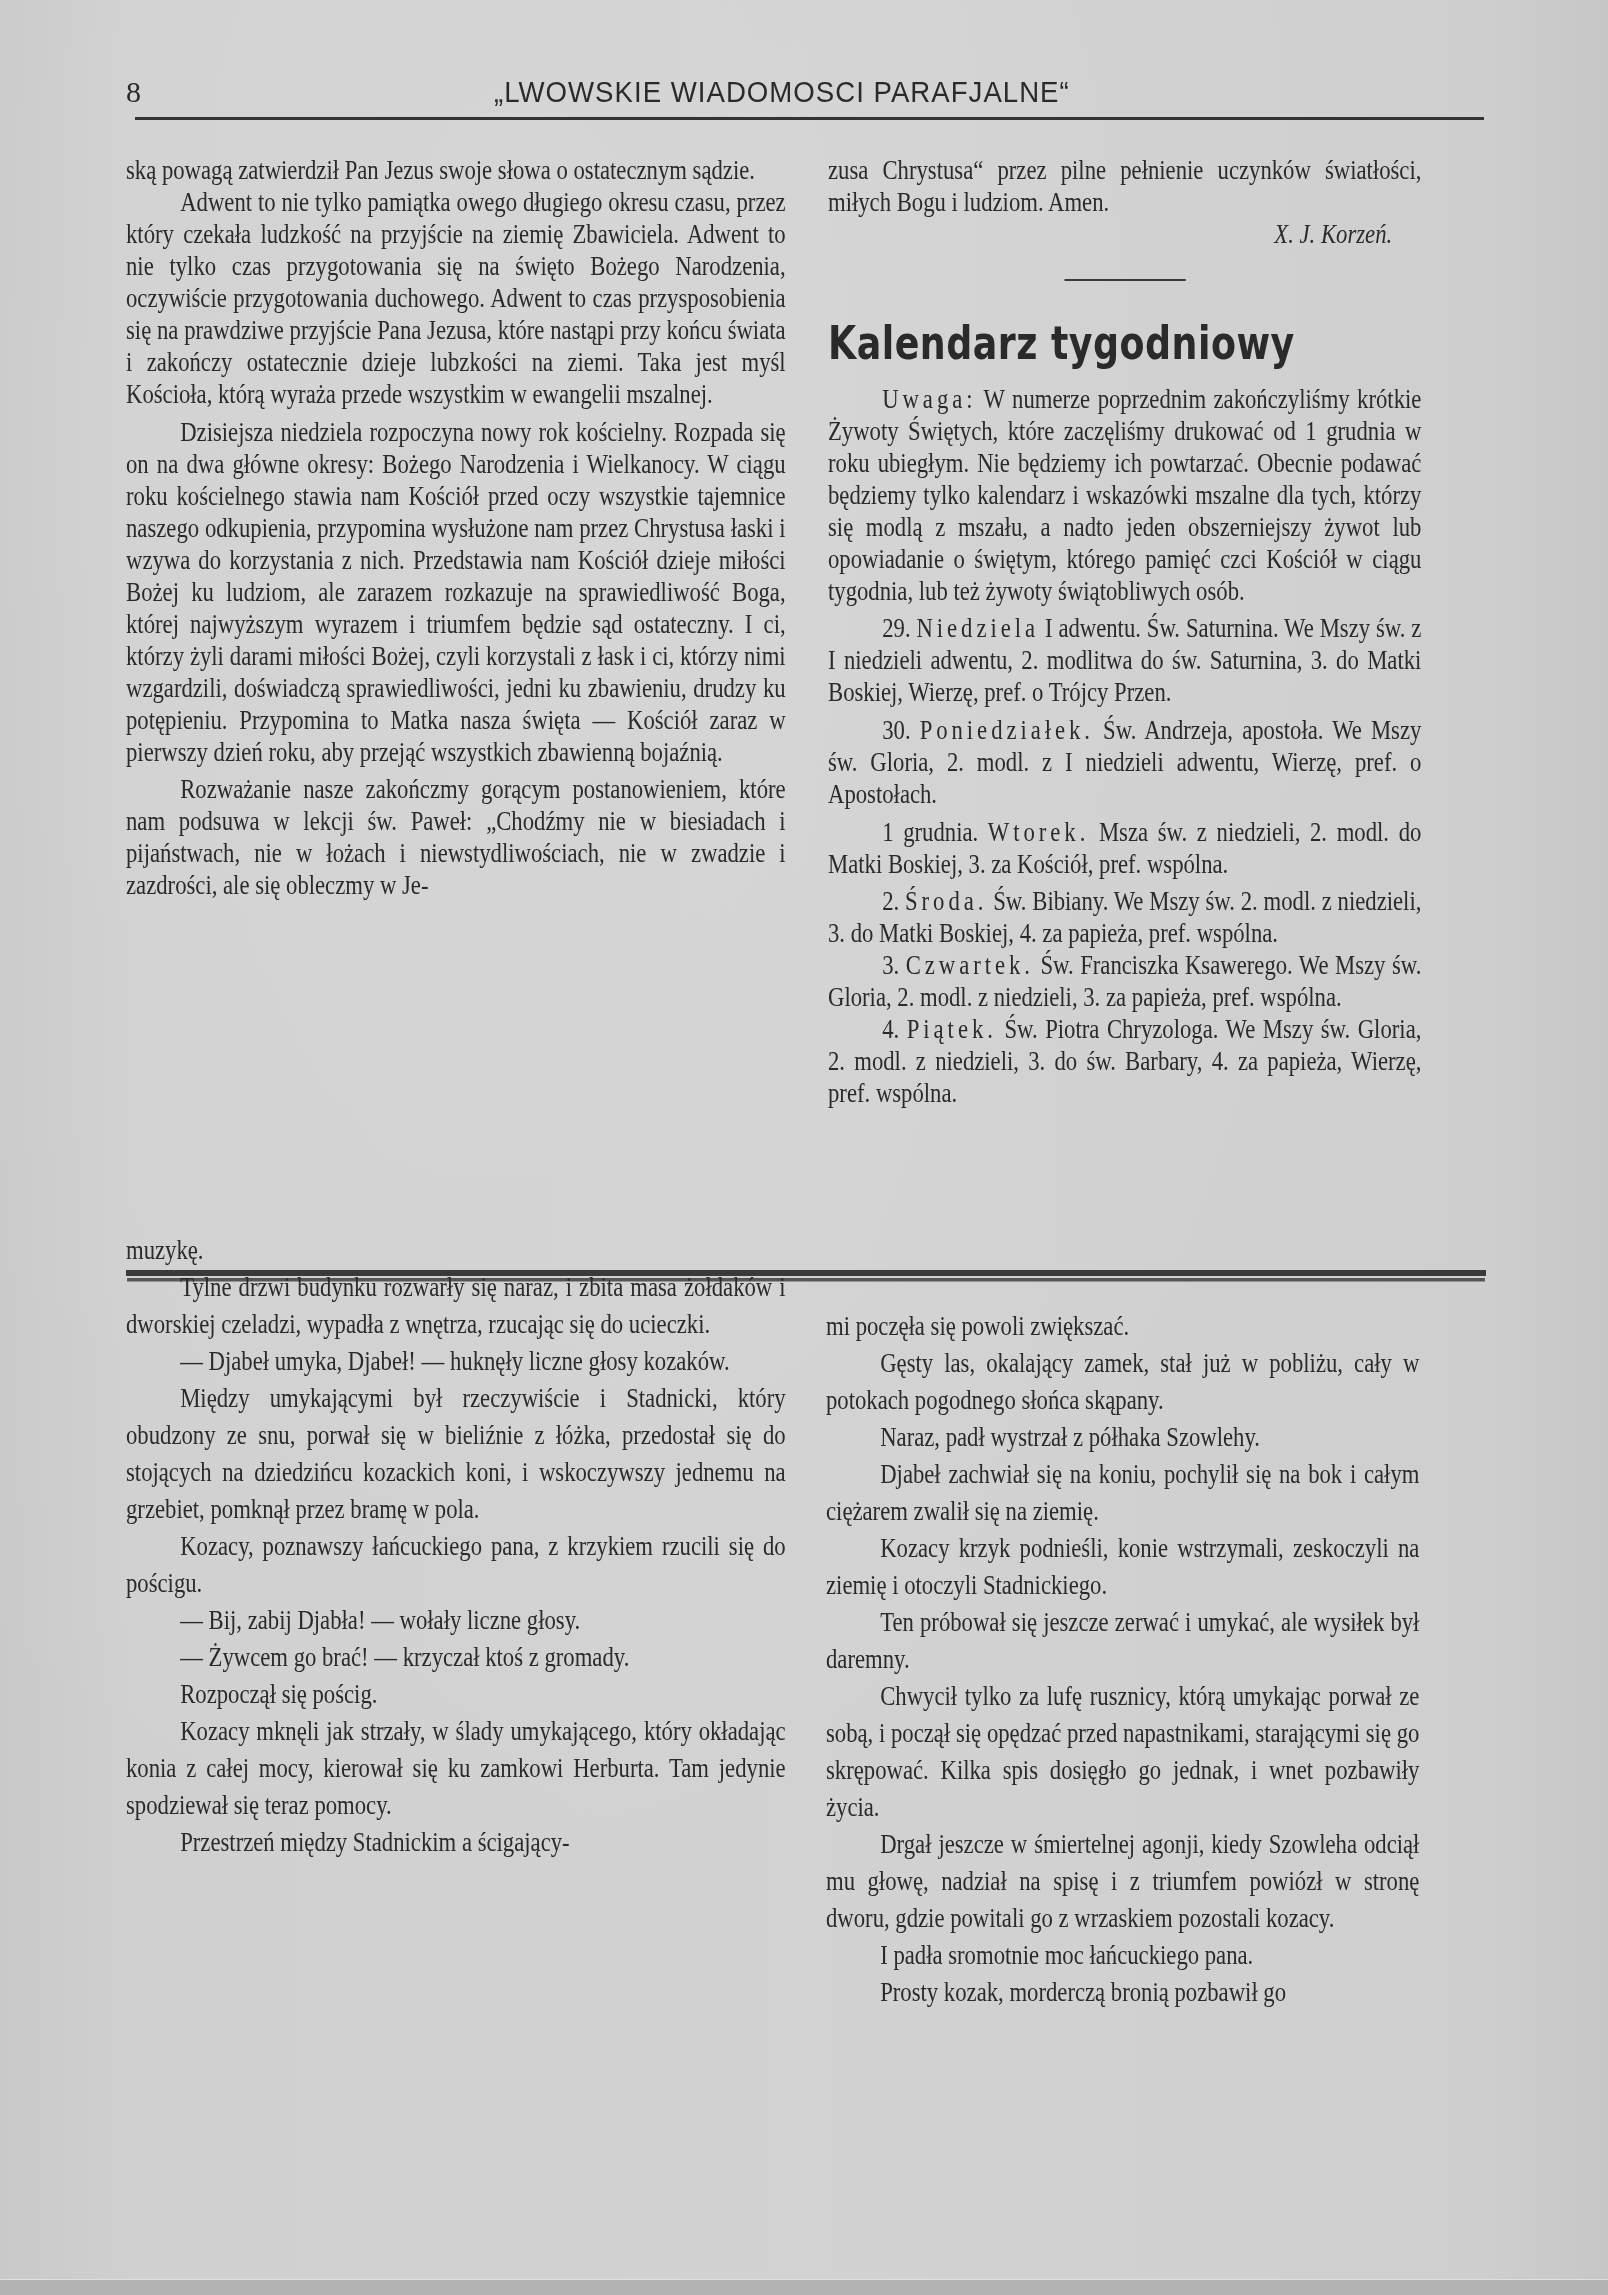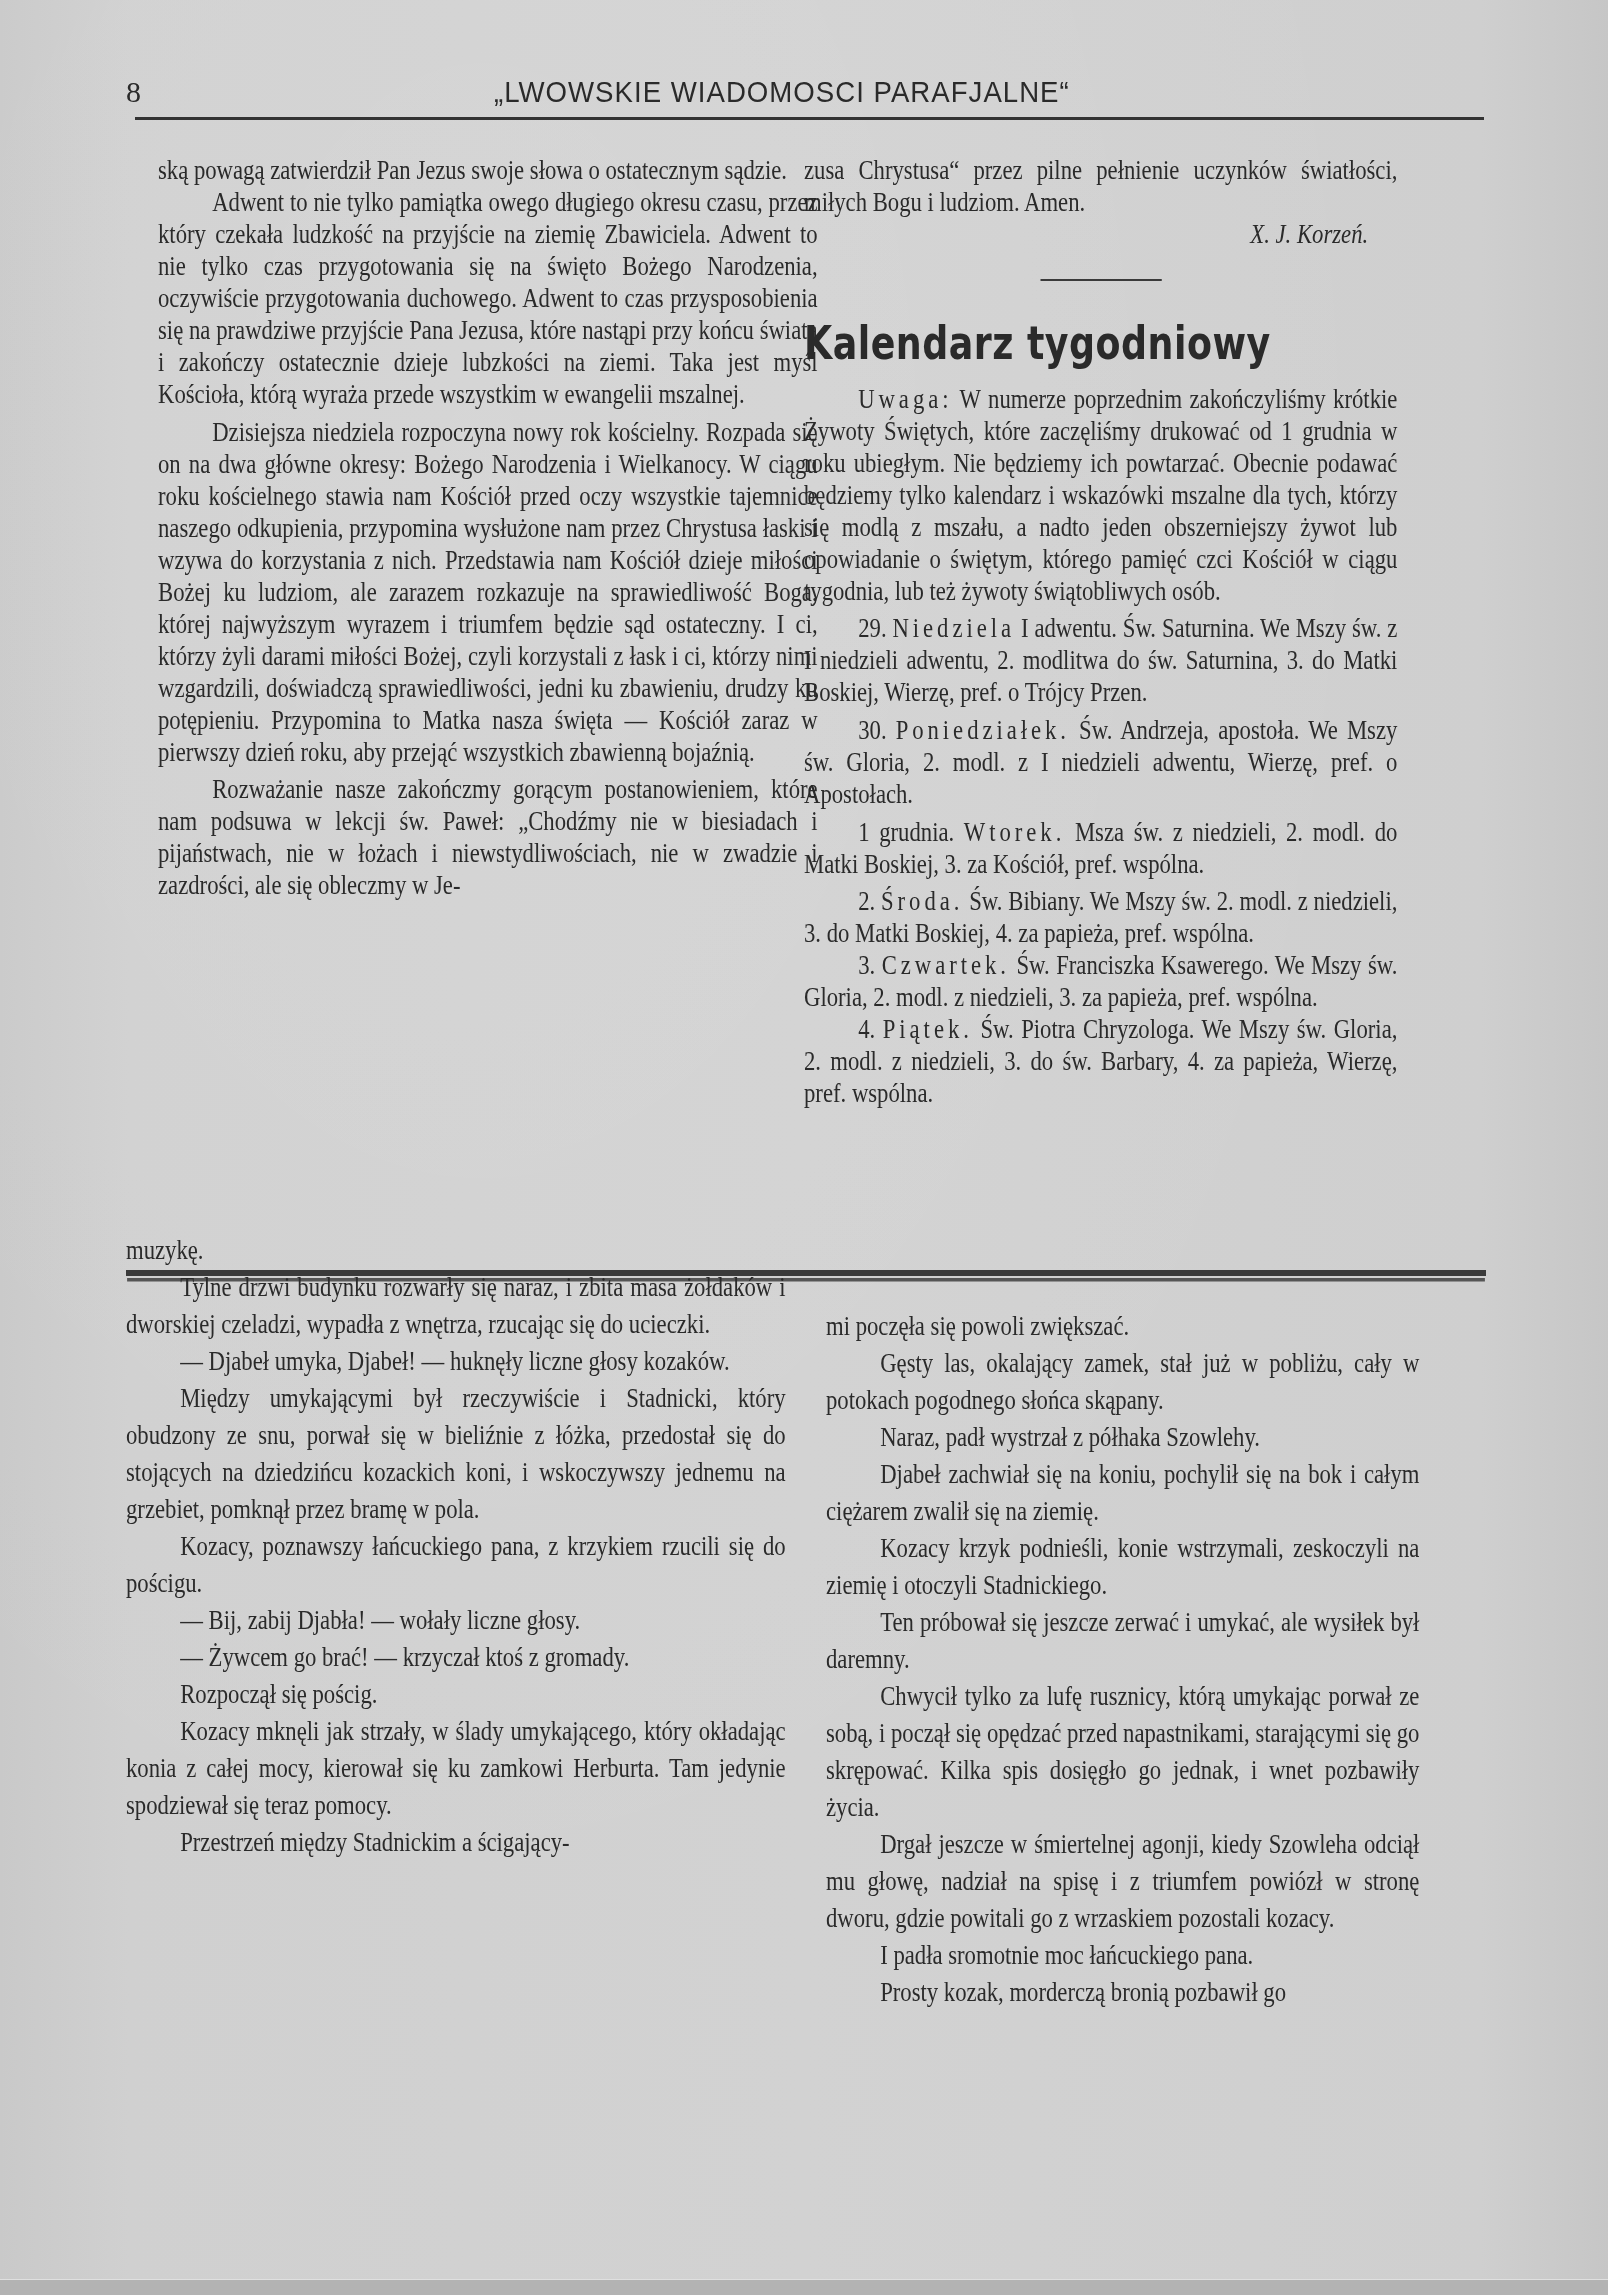--- a/index.html
+++ b/index.html
@@ -38,22 +38,22 @@
   .col {
     position: absolute; font-size: 26.4px; line-height: 32px;
     text-align: justify; hyphens: manual;
   }
   .col p { margin: 0; text-indent: 0; }
   .col p.ind { text-indent: 63px; }
   .col p.gap { margin-top: 5.7px; }
   .sp { letter-spacing: 4.6px; }
   .narrow { transform: scaleX(0.86); transform-origin: left top; }
 
-  .col-top-left { left: 126px; top: 154px; width: 660px; margin-left: 32px; }
-  .col-top-right { left: 804px; top: 154px; width: 594px; }
+  .col-top-left { left: 126px; top: 154px; width: 660px; }
+  .col-top-right { left: 828px; top: 154px; width: 594px; }
   .col-bottom-left { left: 126px; top: 1232px; width: 660px; line-height: 37px; }
   .col-bottom-right { left: 826px; top: 1308px; width: 594px; line-height: 37px; }
 
   .wide { width: 767px; }
   .wide-r { width: 690px; }
 
   .signature {
     text-align: right; font-style: italic; margin-right: 34px !important;
   }
   .short-rule {

